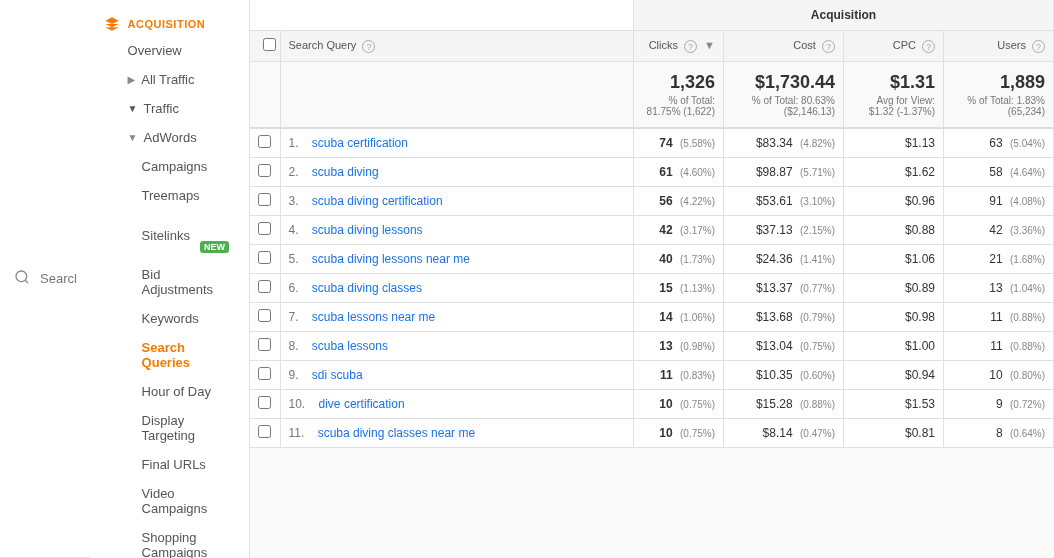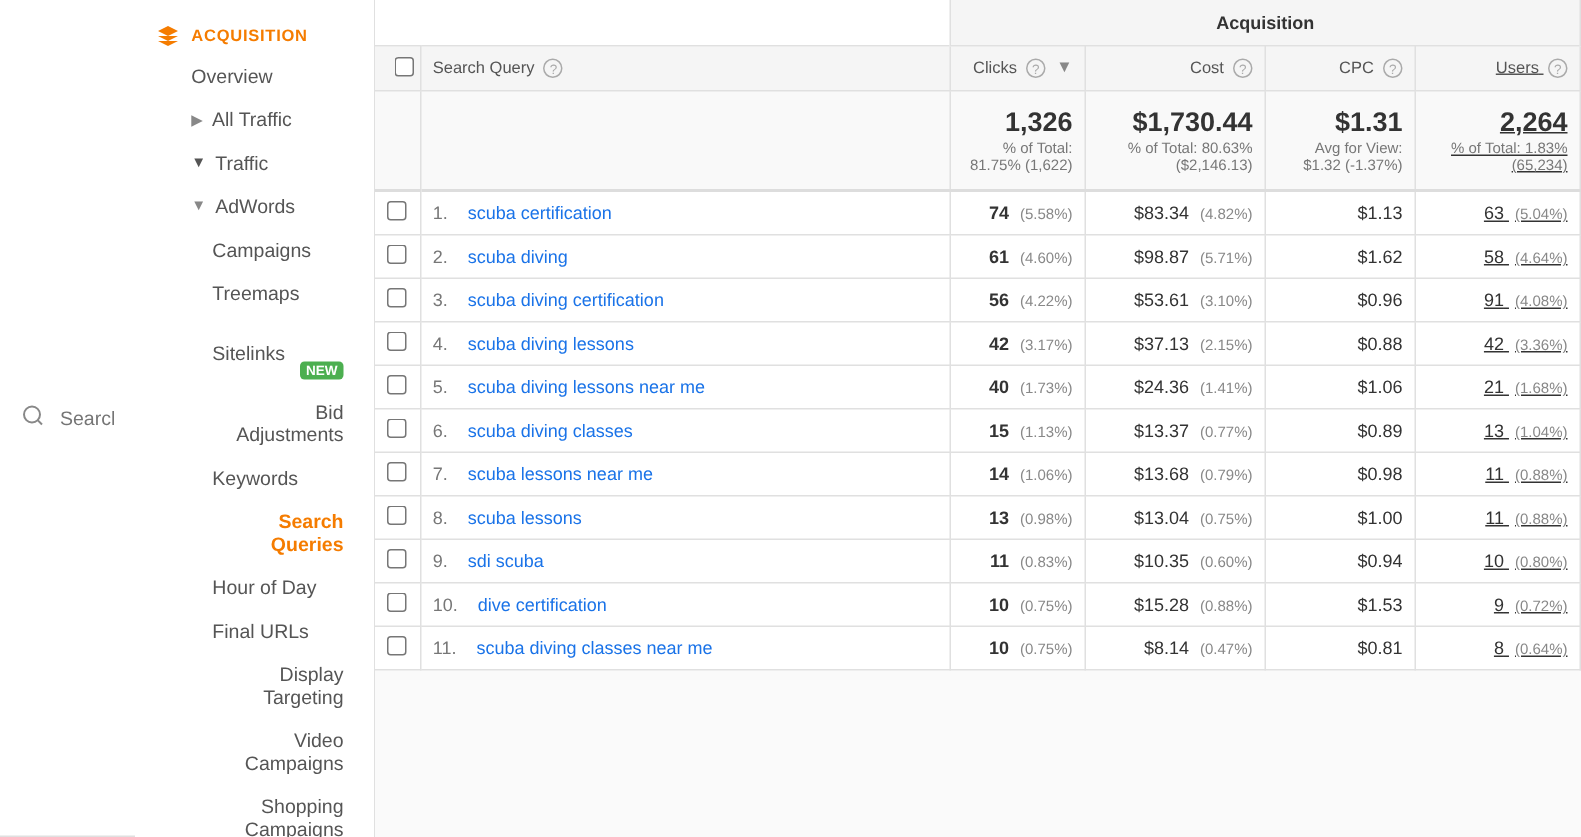--- a/index.html
+++ b/index.html
@@ -46,21 +46,21 @@
       padding: 7px 6px 7px 14px;
       font-size: 13px;
       color: #555;
       cursor: pointer;
       display: flex;
       align-items: center;
       gap: 6px;
     }
     .sidebar-item.active { color: #f57c00; font-weight: bold; }
     .sidebar-item.indent { padding-left: 24px; }
-    .sidebar-item.indent2 { padding-left: 38px; text-align: right; }
+    .sidebar-item.indent2 { padding-left: 38px; }
     .expand-icon { font-size: 10px; color: #888; }
     .badge-new {
       background: #4caf50;
       color: #fff;
       font-size: 9px;
       border-radius: 3px;
       padding: 1px 4px;
       font-weight: bold;
       margin-left: 4px;
       margin-top: 24px;
@@ -157,21 +157,21 @@
     .pct { color: #888; font-size: 10px; margin-left: 4px; }
     .num-bold { font-weight: bold; }
     .cb-col { width: 30px; text-align: center; padding: 0 4px; }
     .num-col { width: 24px; color: #777; text-align: right; padding-right: 6px; }
 
     input[type="checkbox"] { cursor: pointer; }
 
     .col-clicks { width: 90px; }
     .col-cost { width: 120px; }
     .col-cpc { width: 100px; }
-    .col-users { width: 110px; text-decoration: underline; }
+    .col-users { width: 110px; }
     .col-sq { min-width: 260px; }
   </style>
 </head>
 <body>
 
 <nav class="sidebar">
   <div class="sidebar-search">
     <span>
       <svg width="16" height="16" viewBox="0 0 24 24" fill="none" stroke="#888" stroke-width="2">
           <circle cx="11" cy="11" r="8"></circle>
@@ -221,24 +221,24 @@
     <div class="sidebar-item indent2">
       <span>Keywords</span>
     </div>
     <div class="sidebar-item indent2 active">
       <span>Search Queries</span>
     </div>
     <div class="sidebar-item indent2">
       <span>Hour of Day</span>
     </div>
     <div class="sidebar-item indent2">
+      <span>Display Targeting</span>
+    </div>
+    <div class="sidebar-item indent2">
       <span>Final URLs</span>
-    </div>
-    <div class="sidebar-item indent2">
-      <span>Display Targeting</span>
     </div>
     <div class="sidebar-item indent2">
       <span>Video Campaigns</span>
     </div>
     <div class="sidebar-item indent2">
       <span>Shopping Campaigns</span>
     </div>
   </div>
 </nav>
 
@@ -289,21 +289,21 @@
         </td>
         <td class="col-cost">
           <span class="totals-big">$1,730.44</span>
           <span class="totals-sub">% of Total: 80.63% ($2,146.13)</span>
         </td>
         <td class="col-cpc">
           <span class="totals-big">$1.31</span>
           <span class="totals-sub">Avg for View: $1.32 (-1.37%)</span>
         </td>
         <td class="col-users">
-          <span class="totals-big">2,264</span>
+          <span class="totals-big">1,889</span>
           <span class="totals-sub">% of Total: 1.83% (65,234)</span>
         </td>
       </tr>
     <tr>
     <td class="cb-col">
       <input type="checkbox" style="">
     </td>
     <td class="sq-col">
       <span class="num-col" style="color:#777; margin-right:4px;">1.</span>
       <a href="#">scuba certification</a>

